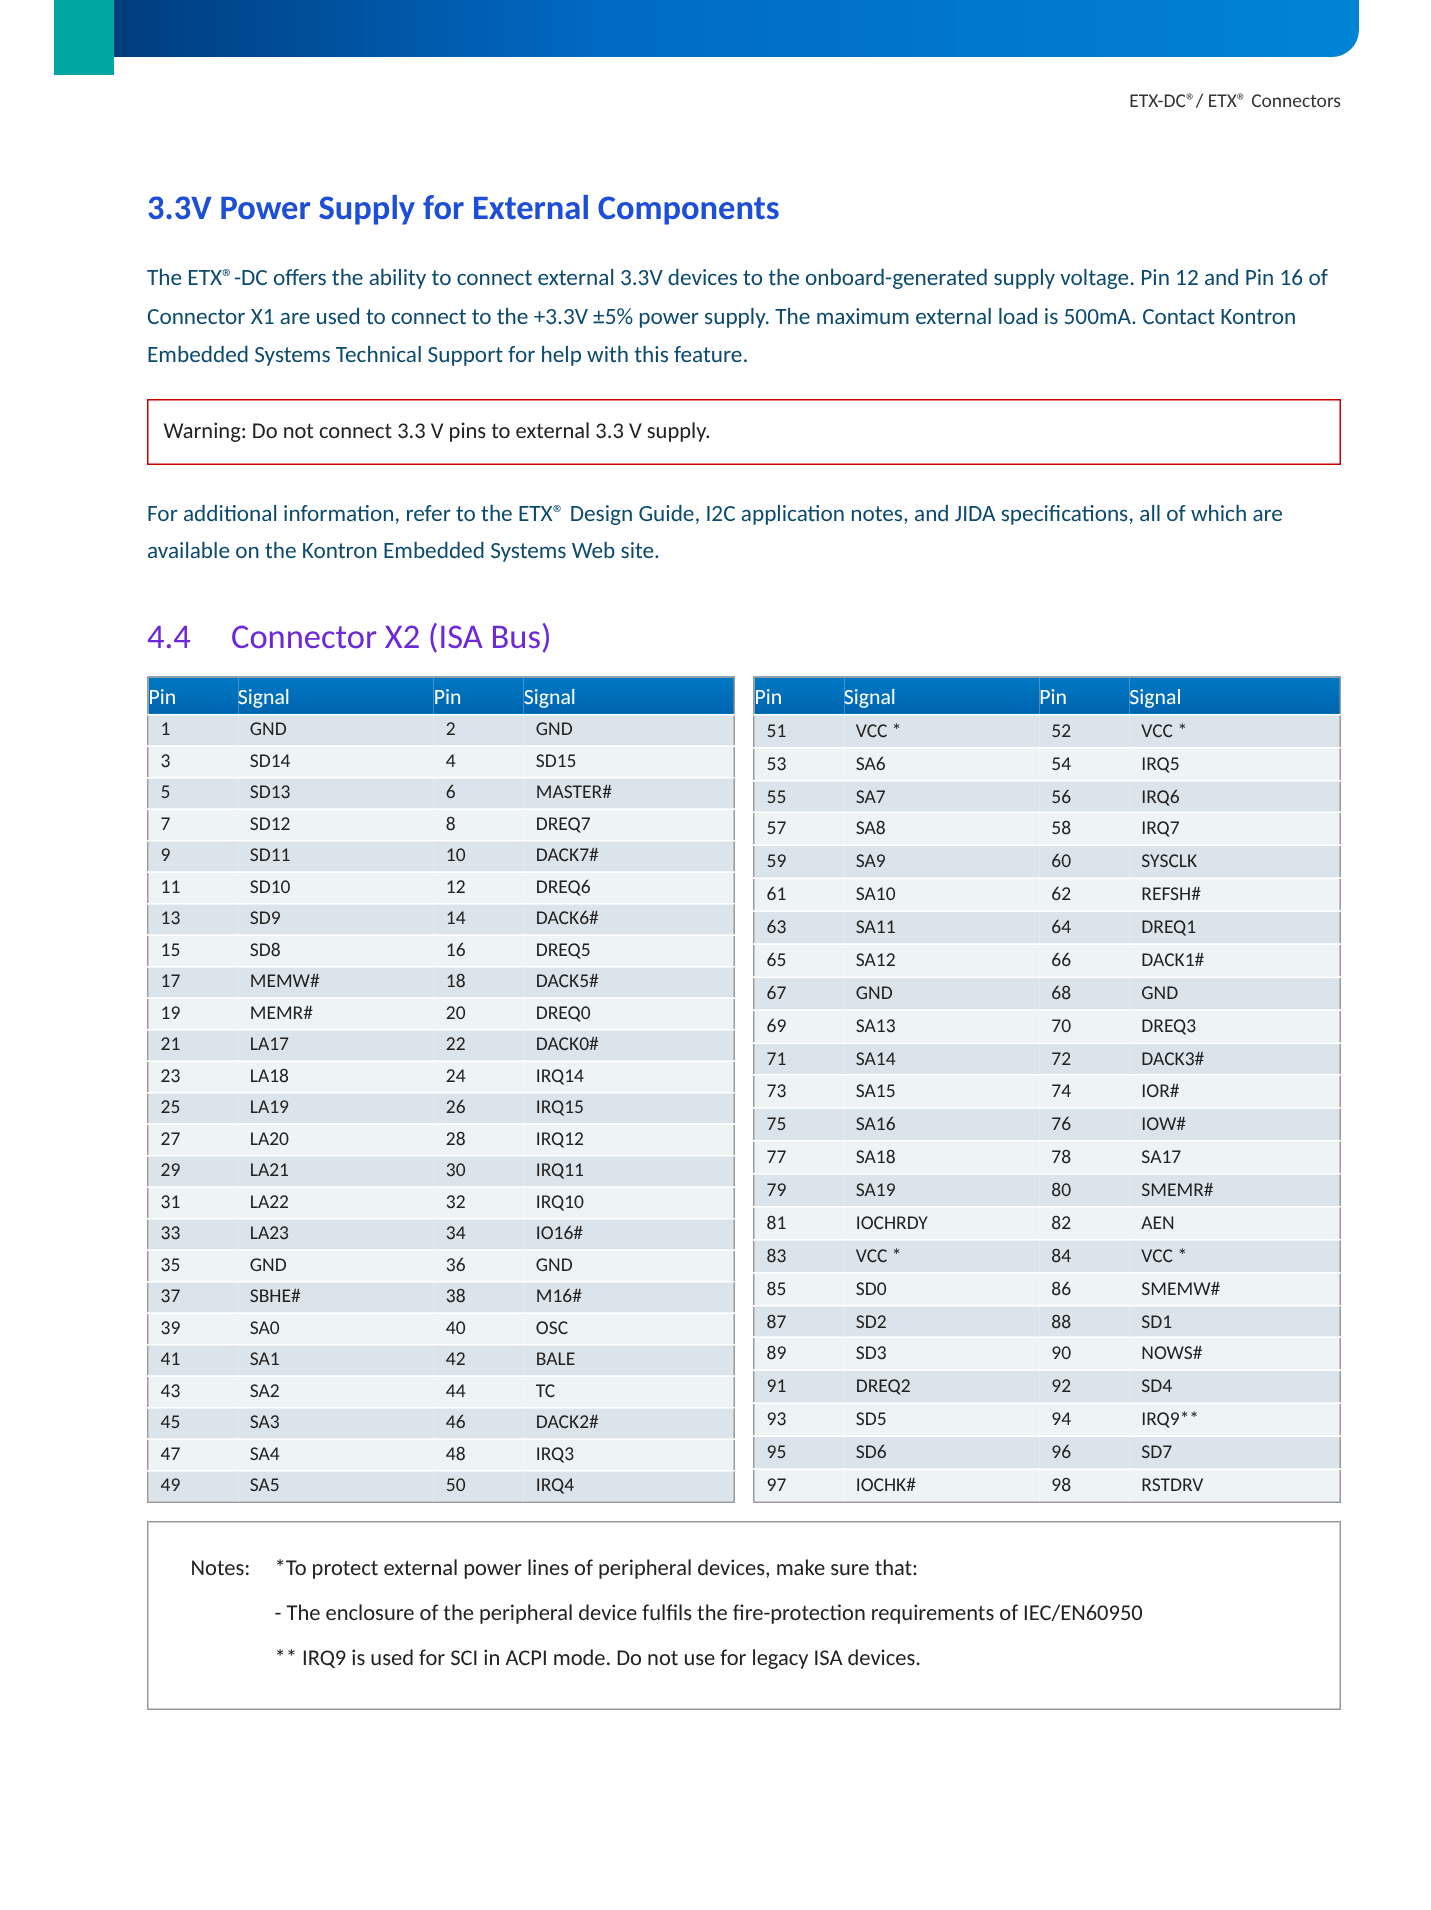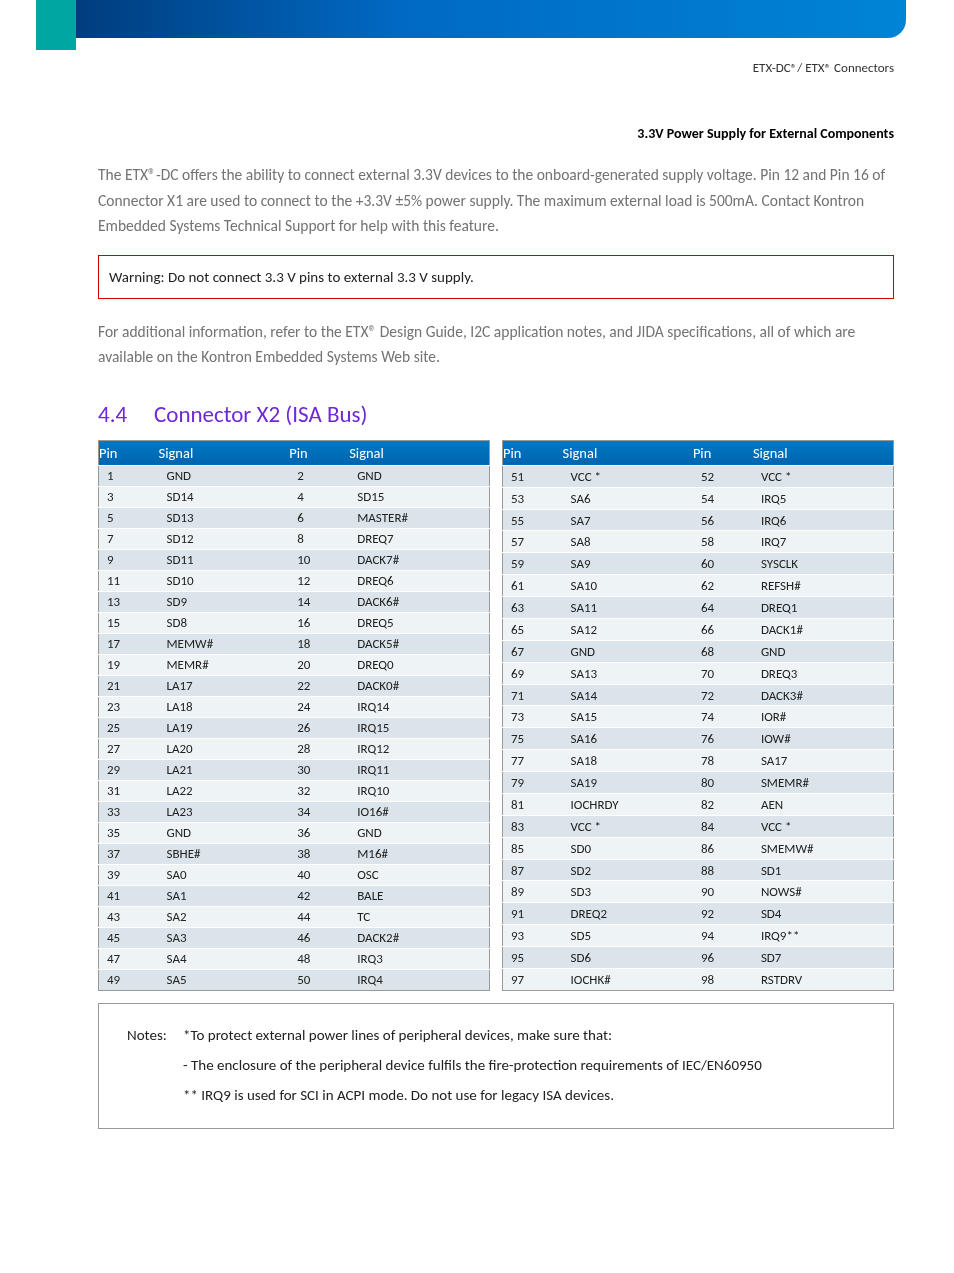--- a/index.html
+++ b/index.html
@@ -2,22 +2,22 @@
 <html><head>
 <meta charset="utf-8">
 <style>
   * { margin: 0; padding: 0; box-sizing: border-box; }
   body { font-family: "Segoe UI", Calibri, sans-serif; background: #fff; color: #222; width: 954px; }
   .top-bar { position: relative; height: 50px; }
   .top-bar .teal-block { position: absolute; left: 36px; top: 0; width: 40px; height: 50px; background: #00a6a1; z-index: 2; }
   .top-bar .blue-bar { position: absolute; left: 58px; top: 0; right: 48px; height: 38px; background: linear-gradient(90deg, #003a7a 0%, #0069c3 40%, #0084d6 100%); border-bottom-left-radius: 18px; border-bottom-right-radius: 18px; z-index: 1; }
   .header-right { text-align: right; font-size: 13px; color: #333; margin: 10px 60px 0 0; }
   .content { margin: 50px 60px 0 98px; }
-  .subheading { color: #000000; font-size: 14px; font-weight: bold; margin-bottom: 20px; text-align: right; }
-  .body-text { font-size: 15.5px; line-height: 1.65; margin-bottom: 16px; color: #737373; }
+  .subheading { color: #1d4ed8; font-size: 23px; font-weight: bold; margin-bottom: 20px; }
+  .body-text { font-size: 15.5px; line-height: 1.65; margin-bottom: 16px; color: #0c4a6e; }
   .warning-box { border: 1px solid #c00; padding: 12px 10px; font-size: 15px; margin-bottom: 20px; }
   .section-heading { color: #6d28d9; font-size: 23px; font-weight: normal; margin: 30px 0 12px 0; }
   .section-heading .num { display: inline-block; width: 56px; }
   .pin-tables { display: flex; gap: 12px; }
   .pin-table { border: 1px solid #999; border-collapse: collapse; flex: 1; font-size: 13px; }
   .pin-table th { background: linear-gradient(180deg, #0079c4 0%, #0064b0 100%); color: #fff; font-weight: normal; text-align: left; padding: 3px 0; font-size: 14.5px; }
   .pin-table td { padding: 2.5px 8px; border-top: 1px solid #fff; }
   .pin-table tr:nth-child(even) td { background: #eef3f6; }
   .pin-table tr:nth-child(odd) td { background: #dbe4ea; }
   .pin-table .col-pin { width: 60px; }

